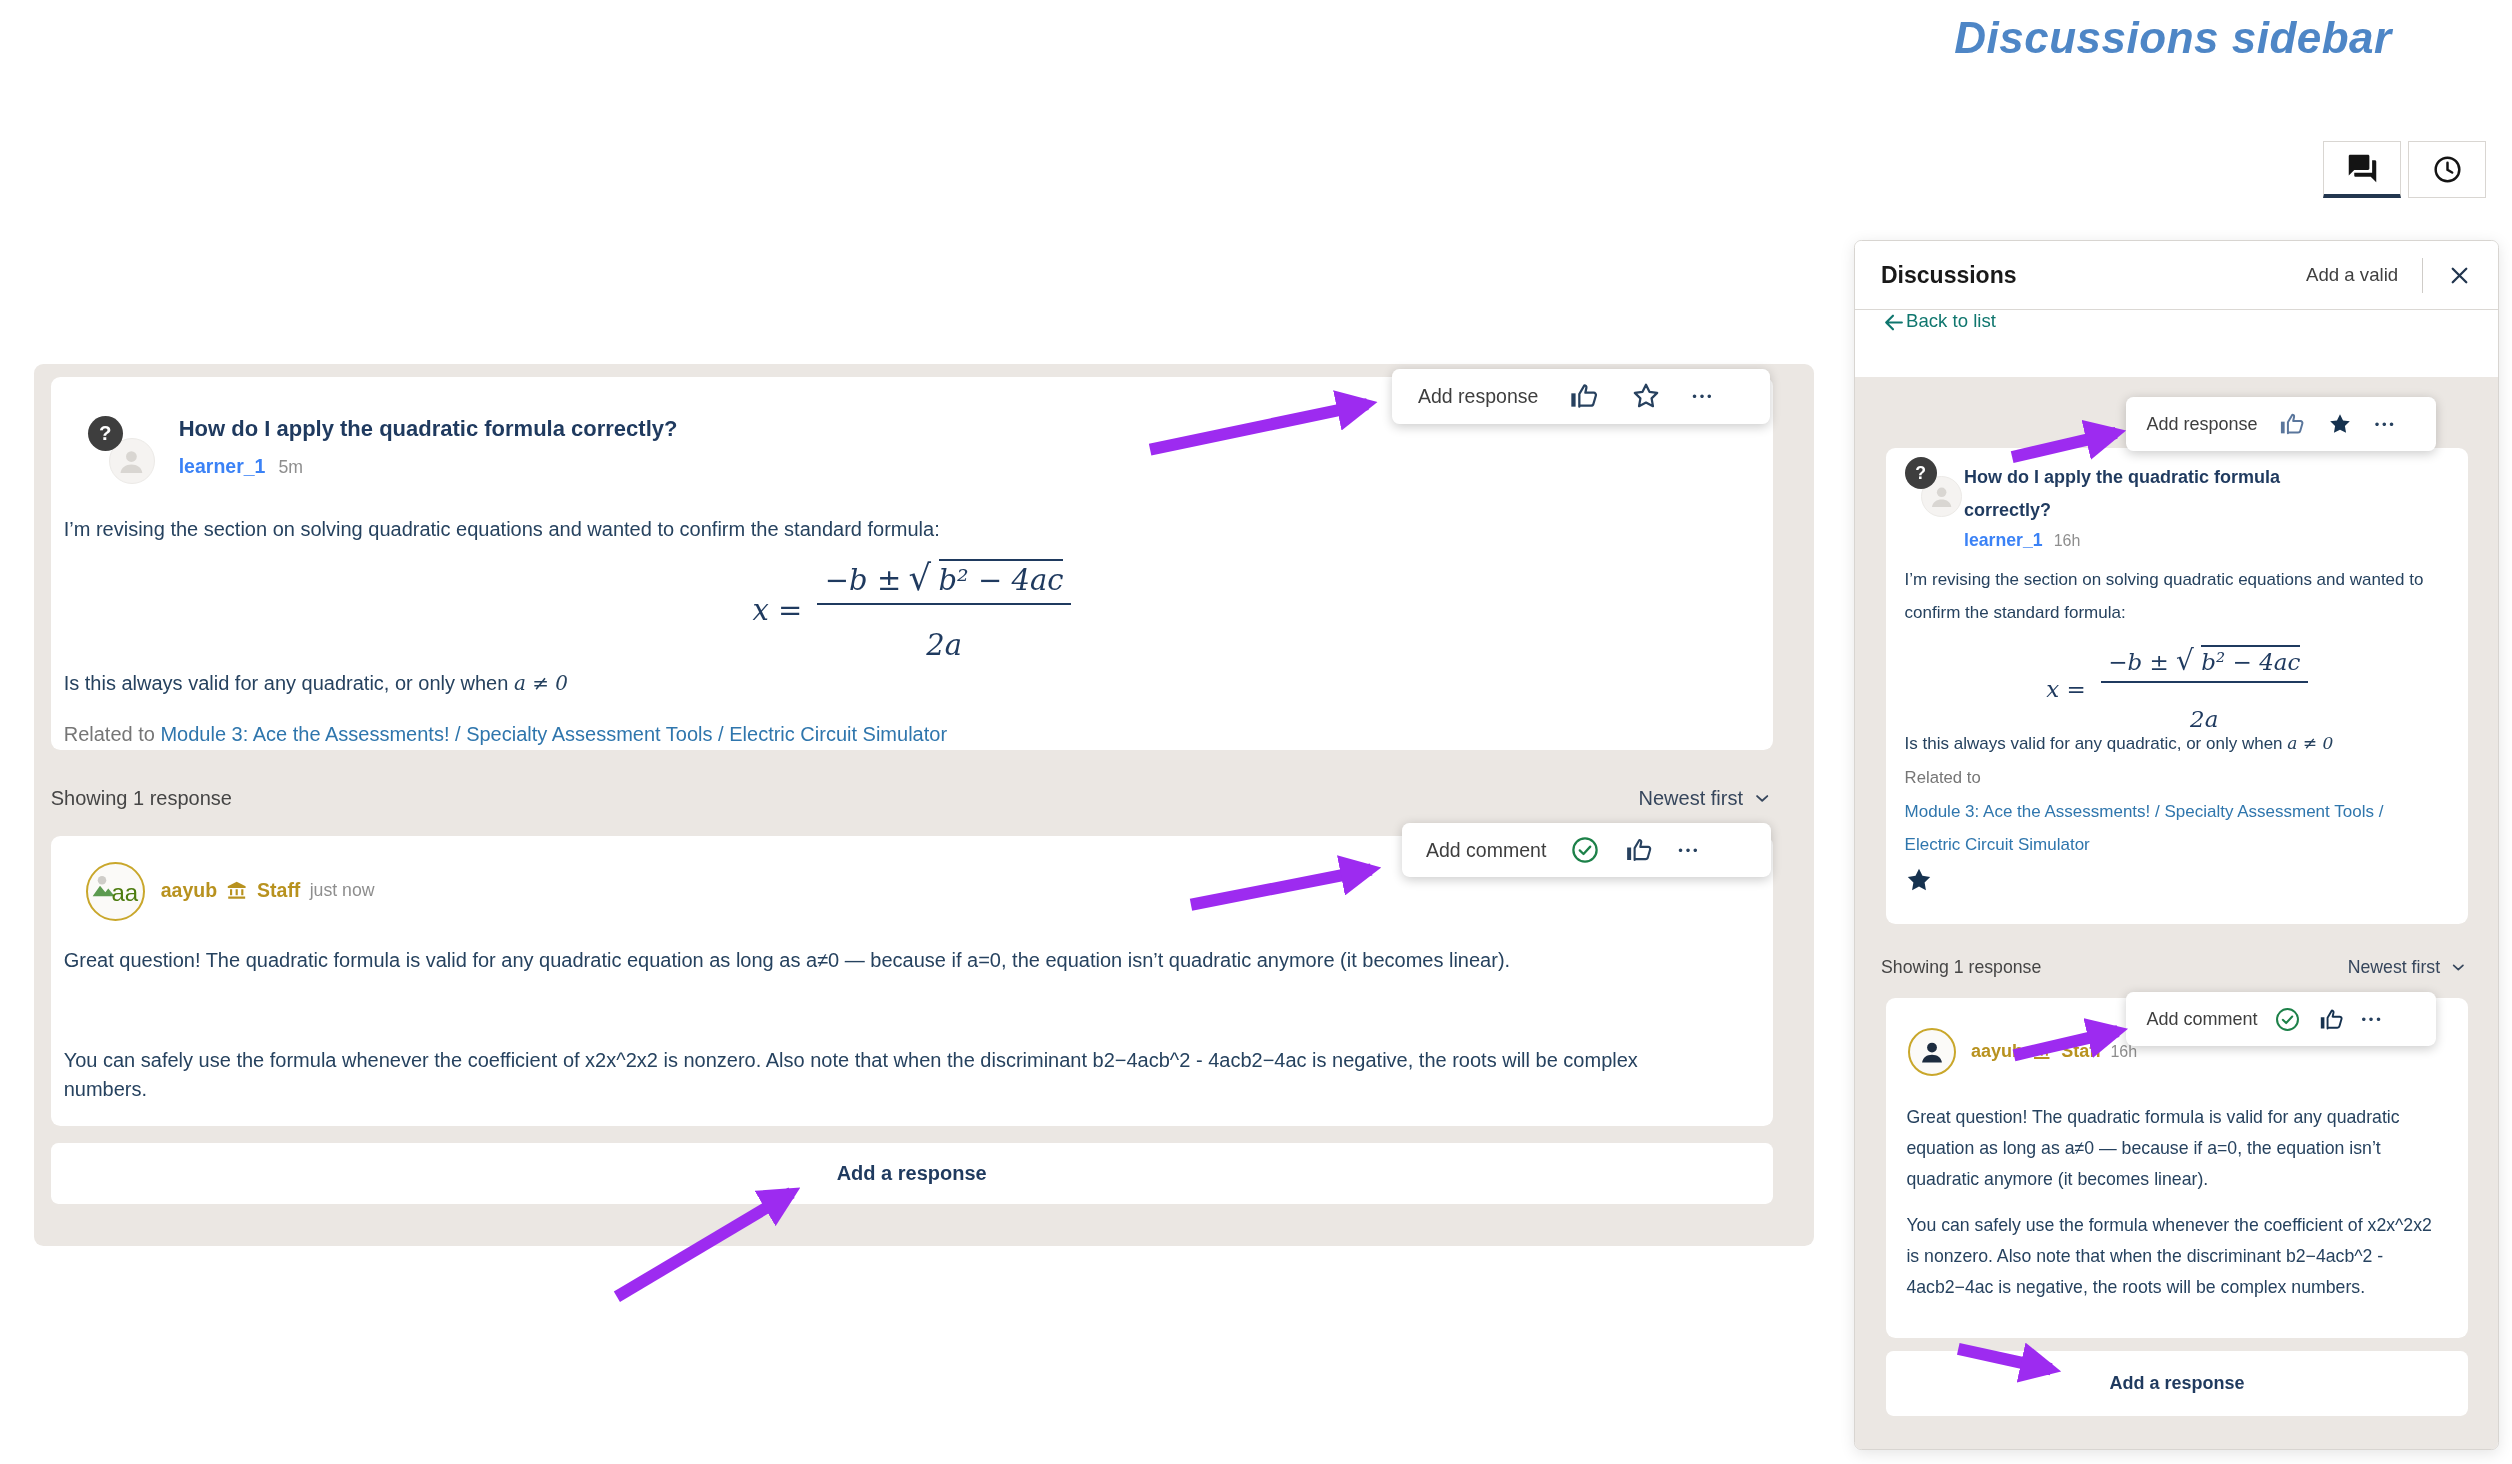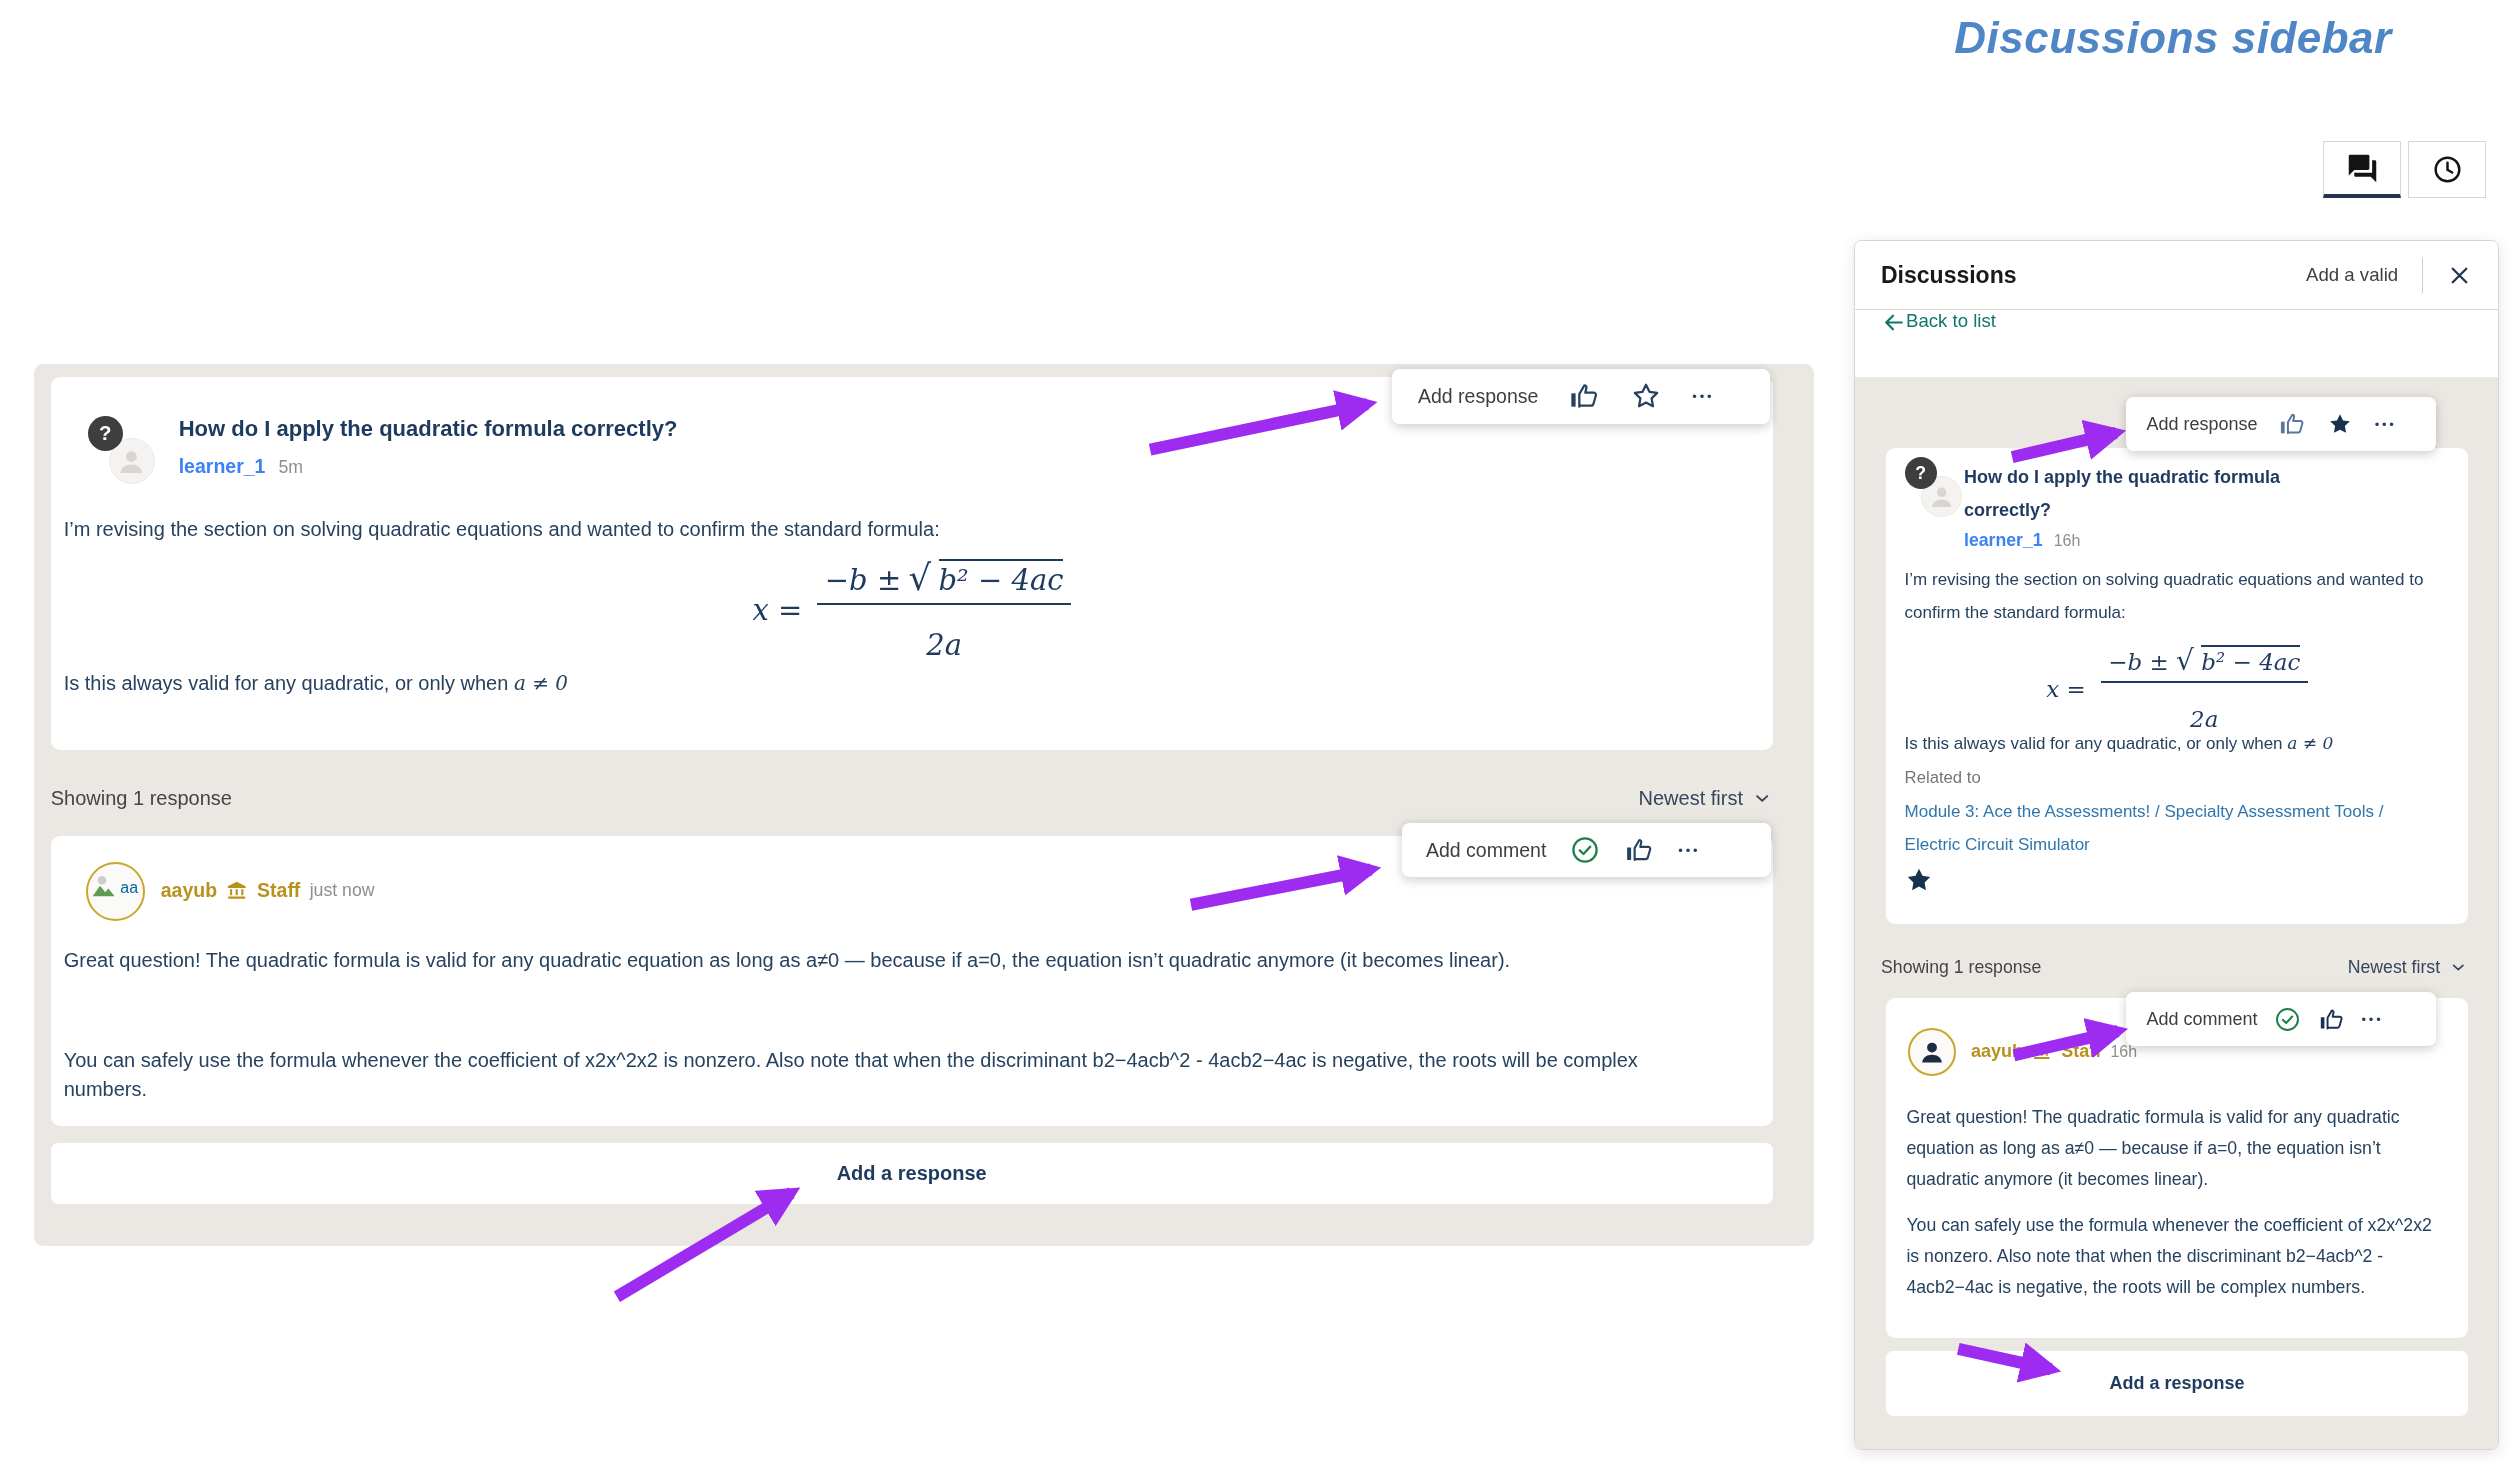--- a/index.html
+++ b/index.html
@@ -61,21 +61,21 @@
   .showing-row { position:absolute; display:flex; justify-content:space-between; align-items:center; }
   #main-showing { left:16.7px; top:416px; width:1722px; height:37px; }
   .showing-label { color:#454545; font-size:20px; }
   .sort-control { display:flex; align-items:center; gap:9.3px; color:#36465c; font-size:20px; cursor:pointer; }
   .sort-control svg { width:20.4px; height:20.4px; }
 
   #response-card { left:16.7px; top:472px; width:1722px; height:290px; }
   .gold-ring { position:absolute; border-radius:50%; border:2.8px solid #c9a72b; background:#fbfaf8; overflow:hidden; }
   #response-card .gold-ring { left:35px; top:26px; width:59px; height:59px; }
   .mini-img { position:absolute; left:1.9px; top:7.4px; width:32px; height:32px; }
-  .mini-aa { position:absolute; right:4.6px; top:15px; font-size:16px; color:#0369a1; }
+  .mini-aa { position:absolute; right:4.6px; top:15px; font-size:24px; color:#4d7c0f; }
   .gold-name-row { position:absolute; display:flex; align-items:center; gap:9.3px; }
   #response-card .gold-name-row { left:110px; top:43px; }
   .gold-name { color:#b8921f; font-weight:bold; font-size:19.5px; }
   .bank-icon { color:#b8921f; display:flex; }
   .bank-icon svg { width:21.4px; height:21.4px; }
   #resp-para1 { left:13px; top:110px; width:1663px; }
   #resp-para2 { left:13px; top:210px; width:1663px; }
 
   .add-bar { position:absolute; background:#fff; border-radius:7.4px; display:flex; align-items:center; justify-content:center; font-weight:bold; color:#1f3a5f; cursor:pointer; }
   #main-add-bar { left:16.7px; top:779px; width:1722px; height:61px; font-size:20px; }
@@ -168,20 +168,23 @@
               <span>−b ±</span>
               <span class="sqrt">√</span>
               <span class="radicand">b² − 4ac</span>
             </span>
           <span class="den">2a</span>
         </span>
       </div>
       <div class="body-text" id="post-validity">
         <span>Is this always valid for any quadratic, or only when </span><span class="math-inline">a ≠ 0</span>
       </div>
+      <div class="related-row">
+        <span class="related-label">Related to </span><span class="related-link">Module 3: Ace the Assessments! / Specialty Assessment Tools / Electric Circuit Simulator</span>
+      </div>
     </div>
 
     <div class="float-toolbar" id="main-toolbar-response">
       <span class="tb-label">Add response</span>
       <span class="tb-icon">
         <svg viewBox="0 0 24 24">
             <rect x="2.5" y="10" width="3.2" height="10" fill="currentColor"></rect>
             <path d="M8.5 20V10.5L12.3 4c.9 0 1.7.8 1.5 1.8L13 9.5h6.3c1.1 0 1.9 1.1 1.6 2.1l-1.8 6.2c-.2.9-1 1.5-1.9 1.5H8.5z" fill="none" stroke="currentColor" stroke-width="1.7" stroke-linejoin="round"></path>
           </svg>
       </span>

